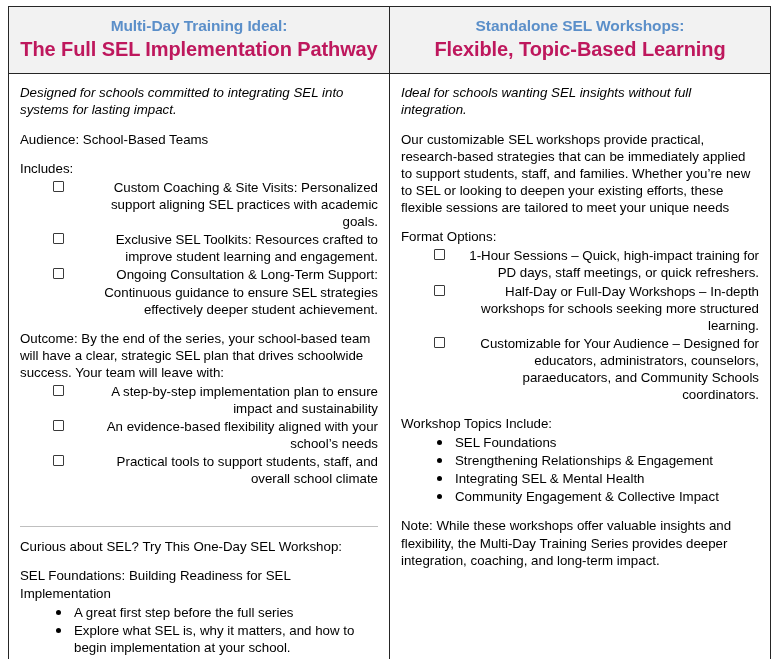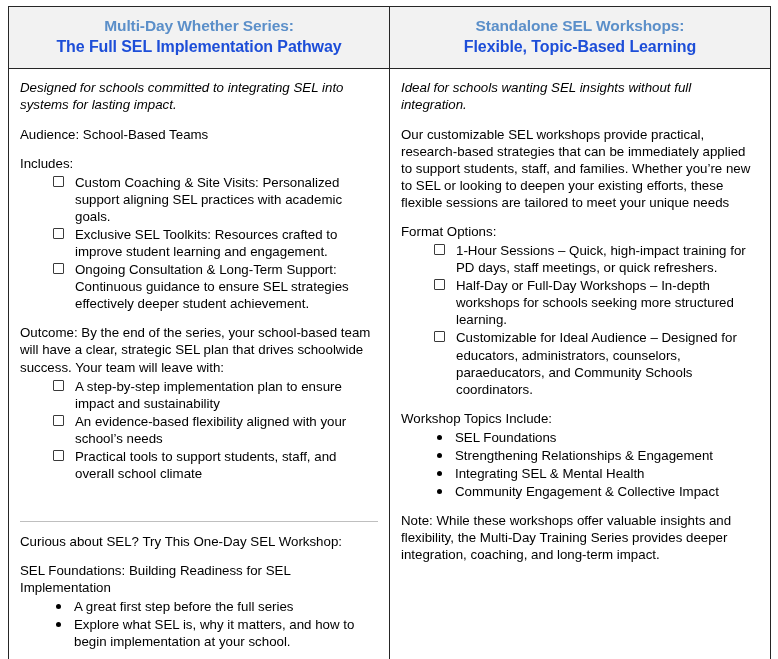--- a/index.html
+++ b/index.html
@@ -46,23 +46,23 @@
   .head-line-1 {
     display: block;
     color: #5b8fc9;
     font-weight: bold;
     font-size: 15.5px;
     line-height: 1.32;
     letter-spacing: -0.1px;
   }
   .head-line-2 {
     display: block;
-    color: #1d4ed8;
+    color: #be185d;
     font-weight: bold;
-    font-size: 16px;
+    font-size: 20px;
     line-height: 1.32;
     letter-spacing: -0.1px;
   }
 
   td.col-body {
     padding: 10px 11px 10px 11px;
     font-size: 13.3px;
     line-height: 1.285;
     height: 560px;
   }
@@ -83,20 +83,21 @@
   p.block.last {
     margin-bottom: 0;
   }
 
   b, strong { font-weight: normal; margin-top: 40px; }
 
   ul.checklist {
     list-style: none;
     margin: 0 0 12px 0;
     padding: 0 0 0 33px;
+    text-align: right;
   }
   ul.checklist li {
     position: relative;
     margin: 0 0 1px 0;
     padding-left: 22px;
     line-height: 1.285;
   }
   ul.checklist li .cbox {
     position: absolute;
     left: 0;
@@ -140,21 +141,21 @@
   .spacer-lg { height: 14px; }
 </style>
 </head>
 <body>
 
 <div class="page">
   <table class="compare">
     <thead>
       <tr>
         <th class="col-head">
-          <span class="head-line-1">Multi-Day Whether Series:</span>
+          <span class="head-line-1">Multi-Day Training Ideal:</span>
           <span class="head-line-2">The Full SEL Implementation Pathway</span>
         </th>
         <th class="col-head">
           <span class="head-line-1">Standalone SEL Workshops:</span>
           <span class="head-line-2">Flexible, Topic-Based Learning</span>
         </th>
       </tr>
     </thead>
     <tbody>
       <tr>
@@ -216,21 +217,21 @@
           <p class="block tight"><b>Format Options:</b></p>
 
           <ul class="checklist">
             <li>
               <span class="cbox"></span><b>1-Hour Sessions</b><span> – Quick, high-impact training for PD days, staff meetings, or quick refreshers.</span>
             </li>
             <li>
               <span class="cbox"></span><b>Half-Day or Full-Day Workshops</b><span> – In-depth workshops for schools seeking more structured learning.</span>
             </li>
             <li>
-              <span class="cbox"></span><b>Customizable for Ideal Audience</b><span> – Designed for educators, administrators, counselors, paraeducators, and Community Schools coordinators.</span>
+              <span class="cbox"></span><b>Customizable for Your Audience</b><span> – Designed for educators, administrators, counselors, paraeducators, and Community Schools coordinators.</span>
             </li>
           </ul>
 
           <p class="block tight"><b>Workshop Topics Include:</b></p>
 
           <ul class="bullets">
             <li><span class="dot"></span><span>SEL Foundations</span></li>
             <li><span class="dot"></span><span>Strengthening Relationships &amp; Engagement</span></li>
             <li><span class="dot"></span><span>Integrating SEL &amp; Mental Health</span></li>
             <li><span class="dot"></span><span>Community Engagement &amp; Collective Impact</span></li>

